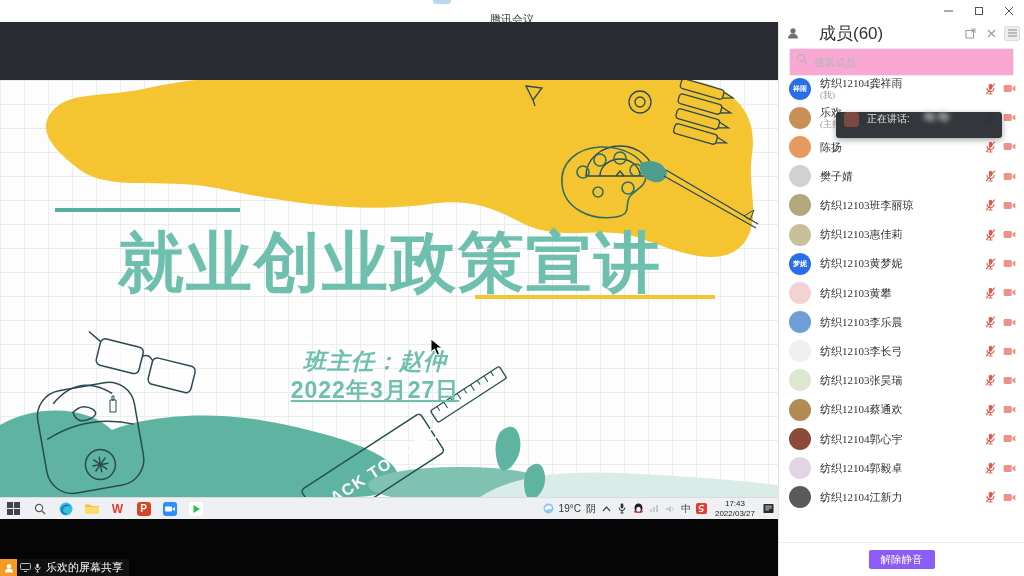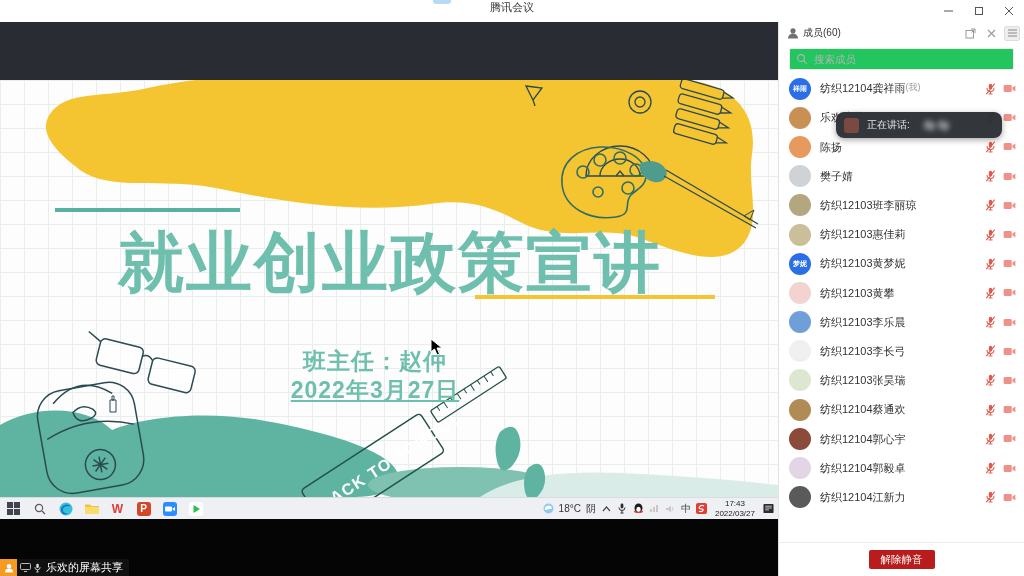--- a/index.html
+++ b/index.html
@@ -2,42 +2,42 @@
 <html><head>
 <meta charset="utf-8">
 <style>
   html,body{margin:0;padding:0;background:#000;}
   *{box-sizing:border-box;}
   .screen{position:relative;width:1024px;height:576px;overflow:hidden;
     font-family:"Liberation Sans","DejaVu Sans",sans-serif;background:#000;}
 
   
   .titlebar{position:absolute;left:0;top:0;width:1024px;height:28px;background:#fff;
-    border-bottom:1px solid #ececec;display:flex;align-items:flex-start;justify-content:center;}
+    border-bottom:1px solid #ececec;display:flex;align-items:flex-end;justify-content:center;}
   .titlebar .title{font-size:11px;color:#333;}
   .tab-hint{position:absolute;left:433px;top:0;width:18px;height:4px;background:#b9d9f2;border-radius:0 0 3px 3px;}
   .win-controls{position:absolute;right:0;top:0;height:22px;display:flex;}
   .win-btn{width:30px;height:22px;display:flex;align-items:center;justify-content:center;}
   .win-btn svg{display:block;}
 
   
   .share-area{position:absolute;left:0;top:22px;width:778px;height:554px;}
   .dark-top{position:absolute;left:0;top:0;width:778px;height:58px;background:#292c33;}
   .slide{position:absolute;left:0;top:58px;width:778px;height:417px;background:#fcfdfc;
     background-image:linear-gradient(to right,#e9eeec 1px,transparent 1px),
                      linear-gradient(to bottom,#e9eeec 1px,transparent 1px);
     background-size:24px 24px;overflow:hidden;}
   .slide-deco{position:absolute;left:0;top:0;pointer-events:none;}
   .teal-line{position:absolute;left:55px;top:128px;width:185px;height:4px;background:#58b0a0;}
   .yellow-line{position:absolute;left:475px;top:215px;width:240px;height:4px;background:#f5c431;}
   .slide-title{position:absolute;left:60px;top:138px;width:660px;text-align:center;
     font-size:66px;font-weight:900;color:#6fbfae;letter-spacing:2px;white-space:nowrap;}
   .slide-sub{position:absolute;left:75px;width:600px;text-align:center;
     font-size:23px;font-weight:700;color:#6fbfae;letter-spacing:1px;}
-  .sub1{top:237px;} .sub2{top:266px;} .sub3{top:295px;text-decoration:underline;}
+  .sub1{top:237px;} .sub2{top:266px;font-style:italic;} .sub3{top:295px;text-decoration:underline;}
   .cursor{position:absolute;left:430px;top:258px;}
 
   
   .taskbar{position:absolute;left:0;top:475px;width:778px;height:22px;background:#eef0f3;
     border-top:1px solid #d9dbde;display:flex;align-items:center;padding:0 4px;}
   .tb-left{display:flex;align-items:center;gap:11px;padding-left:2px;}
   .tb-ic{width:15px;height:15px;display:flex;align-items:center;justify-content:center;font-size:11px;}
   .tb-right{margin-left:auto;display:flex;align-items:center;gap:5px;font-size:10px;color:#333;}
   .tb-right .mini{width:11px;height:11px;display:flex;align-items:center;justify-content:center;}
   .clock{display:flex;flex-direction:column;align-items:center;line-height:1.15;font-size:8px;color:#222;padding:0 3px;}
@@ -50,47 +50,47 @@
   .black-strip{position:absolute;left:0;top:497px;width:778px;height:57px;background:#050505;}
   .share-banner{position:absolute;left:0;bottom:0;height:17px;display:flex;align-items:center;background:#111;}
   .banner-person{width:17px;height:17px;background:#f59a23;display:flex;align-items:center;justify-content:center;}
   .banner-icons{display:flex;align-items:center;gap:3px;padding:0 3px;}
   .share-banner .label{color:#fff;font-size:11px;padding:0 6px 0 2px;}
 
   
   .members{position:absolute;left:778px;top:22px;width:246px;height:554px;background:#fff;
     border-left:1px solid #e2e2e2;}
   .panel-header{height:22px;display:flex;align-items:center;padding:0 4px 0 8px;}
-  .panel-header .ptitle{font-size:10px;color:#333;margin-left:4px;}
+  .panel-header .ptitle{font-size:17px;color:#333;margin-left:20px;}
   .ph-right{margin-left:auto;display:flex;align-items:center;gap:5px;}
   .ph-btn{width:16px;height:15px;display:flex;align-items:center;justify-content:center;}
   .ph-menu{background:#eeeeee;border:1px solid #ddd;border-radius:2px;}
   .search-wrap{position:relative;margin:4px 10px 6px 10px;}
-  .search-input{width:100%;height:22px;background:#22c55e;border:1px solid #ebebeb;border-radius:2px;
+  .search-input{width:100%;height:28px;background:#f9a8d4;border:1px solid #ebebeb;border-radius:2px;
     font-size:10.5px;color:#333;padding:0 12px 0 24px;outline:none;}
   .search-input::placeholder{color:#b5b5b5;}
   .search-ic{position:absolute;left:7px;top:5px;}
   .member-list{position:absolute;left:0;top:52px;width:100%;height:468px;overflow:hidden;}
   .member-row{height:29.2px;display:flex;align-items:center;padding:0 8px 0 10px;}
   .avatar{width:22px;height:22px;border-radius:50%;flex:none;display:flex;align-items:center;
     justify-content:center;color:#fff;font-size:7px;font-weight:700;overflow:hidden;letter-spacing:0;}
-  .member-names{display:flex;flex-direction:row;margin-left:9px;line-height:1.15;min-width:0;}
+  .member-names{display:flex;flex-direction:column;margin-left:9px;line-height:1.15;min-width:0;font-family:Liberation Serif, serif;}
   .member-name{font-size:11px;color:#333;white-space:nowrap;}
   .member-sub{font-size:9px;color:#9b9b9b;}
   .row-icons{margin-left:auto;display:flex;align-items:center;gap:7px;}
   .mic-icon.muted{color:#e4574a;} .mic-icon.on{color:#9aa0a6;}
   .cam-icon.off{color:#ee9189;} .cam-icon.on{color:#b6bcc2;}
   .panel-footer{position:absolute;left:0;bottom:0;width:100%;height:34px;border-top:1px solid #ececec;
     display:flex;align-items:center;justify-content:center;background:#fff;}
-  .unmute-btn{width:66px;height:19px;background:#b91c1c;color:#fff;border:none;border-radius:2px;
+  .unmute-btn{width:66px;height:19px;background:#8b5cf6;color:#fff;border:none;border-radius:2px;
     font-size:10.5px;cursor:pointer;font-family:inherit;}
 
   
   .toast{position:absolute;left:836px;top:112px;width:166px;height:26px;background:rgba(44,47,53,.97);
-    border-radius:8px;box-shadow:0 2px 6px rgba(0,0,0,.35);display:flex;align-items:center;
+    border-radius:3px;box-shadow:0 2px 6px rgba(0,0,0,.35);display:flex;
     padding:0 8px;z-index:5;}
   .toast-avatar{width:15px;height:15px;border-radius:3px;background:#7a4a42;flex:none;}
   .toast-text{color:#e8e8e8;font-size:10px;margin-left:8px;white-space:nowrap;}
   .toast-blur{margin-left:14px;display:flex;gap:3px;filter:blur(2.5px);opacity:.55;}
   .toast-blur i{width:11px;height:9px;background:#cfcfcf;border-radius:2px;display:block;transform:rotate(20deg);}
 </style>
 </head>
 <body>
 
 <div class="screen">
@@ -256,21 +256,21 @@
           </svg>
         </span>
       </div>
       <div class="tb-right">
         <span class="mini">
           <svg width="11" height="11" viewBox="0 0 11 11">
               <circle cx="5.5" cy="5.5" r="5" fill="#8ec9ef"></circle>
               <path d="M2 7 a3.5 3.5 0 0 1 7 -1.5 z" fill="#fff"></path>
             </svg>
         </span>
-        <span>18°C</span>
+        <span>19°C</span>
         <span>阴</span>
         <span class="mini">
           <svg width="9" height="6" viewBox="0 0 9 6">
               <path d="M1 5 L4.5 1 L8 5" fill="none" stroke="#444" stroke-width="1.2"></path>
             </svg>
         </span>
         <span class="mini">
           <svg width="8" height="11" viewBox="0 0 8 11">
               <rect x="2.6" y="0.5" width="2.8" height="5" rx="1.4" fill="#2d2d2d"></rect>
               <path d="M1 4.5 a3 3 0 0 0 6 0 M4 7.8 v2 M2.5 10 h3" fill="none" stroke="#2d2d2d" stroke-width="1"></path>

